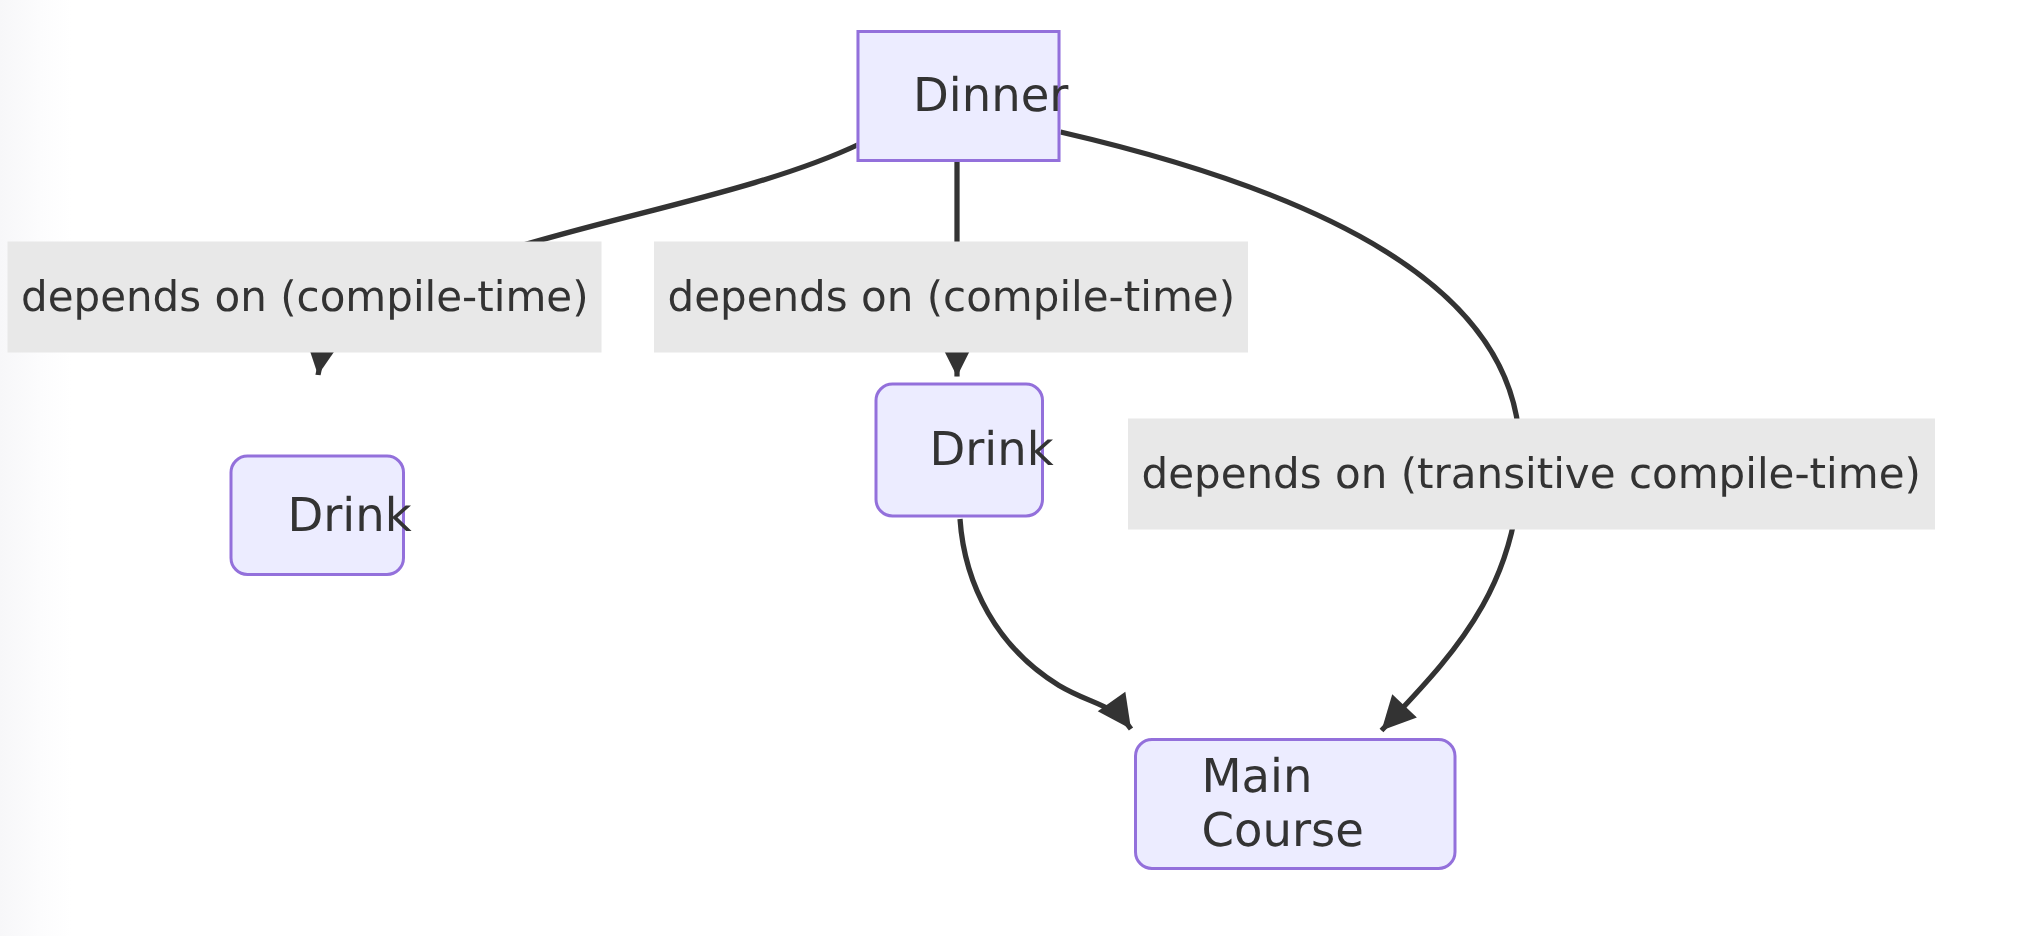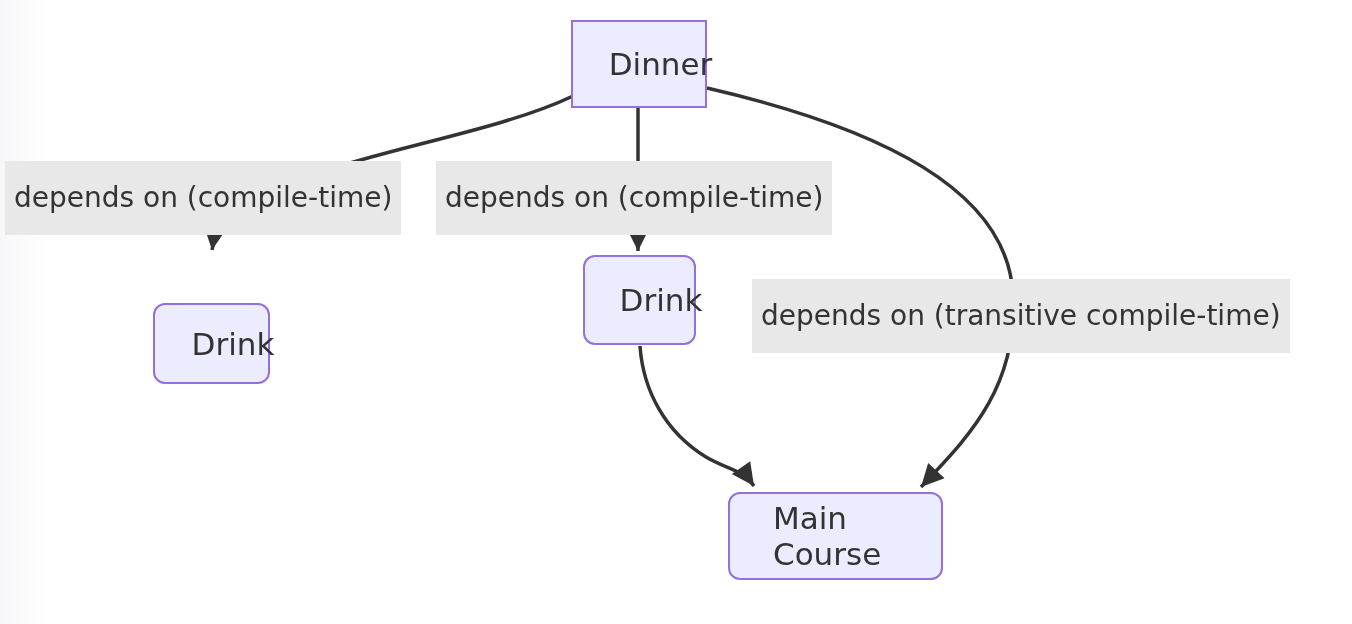--- a/index.html
+++ b/index.html
@@ -51,21 +51,21 @@
     display: flex;
     align-items: center;
     justify-content: center;
     box-sizing: border-box;
     padding-left: 43px;
   }
   .node.rounded { border-radius: 12px; }
   .node-dinner { left: 571px; top: 20px;  width: 136px; height: 88px; }
   .node-drink  { left: 153px; top: 255px; width: 117px; height: 81px; margin-top: 48px; }
   .node-food   { left: 583px; top: 255px; width: 113px; height: 90px; }
-  .node-main   { left: 728px; top: 492px; width: 215px; height: 88px; }
+  .node-main   { left: 756px; top: 492px; width: 215px; height: 88px; }
   .label-1 { left: 5px;   top: 161px; }
   .label-2 { left: 436px; top: 161px; }
   .label-3 { left: 752px; top: 279px; text-align: center; }
   .label-4 { left: 476px; top: 396px; }
 </style>
 </head>
 <body>
 
 <div class="canvas">
 

